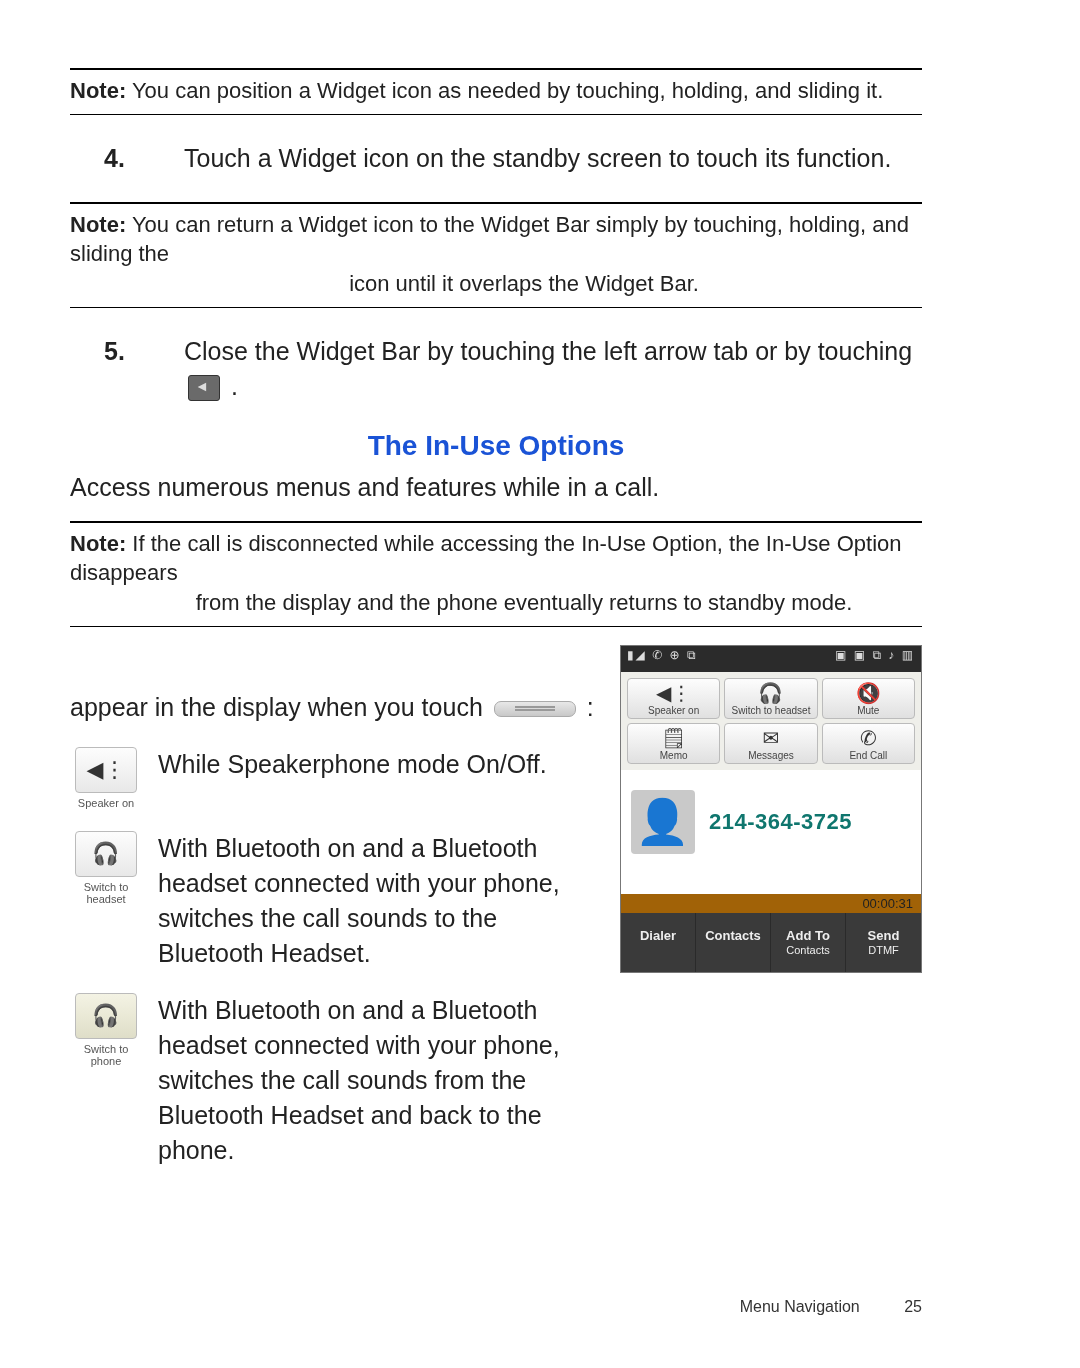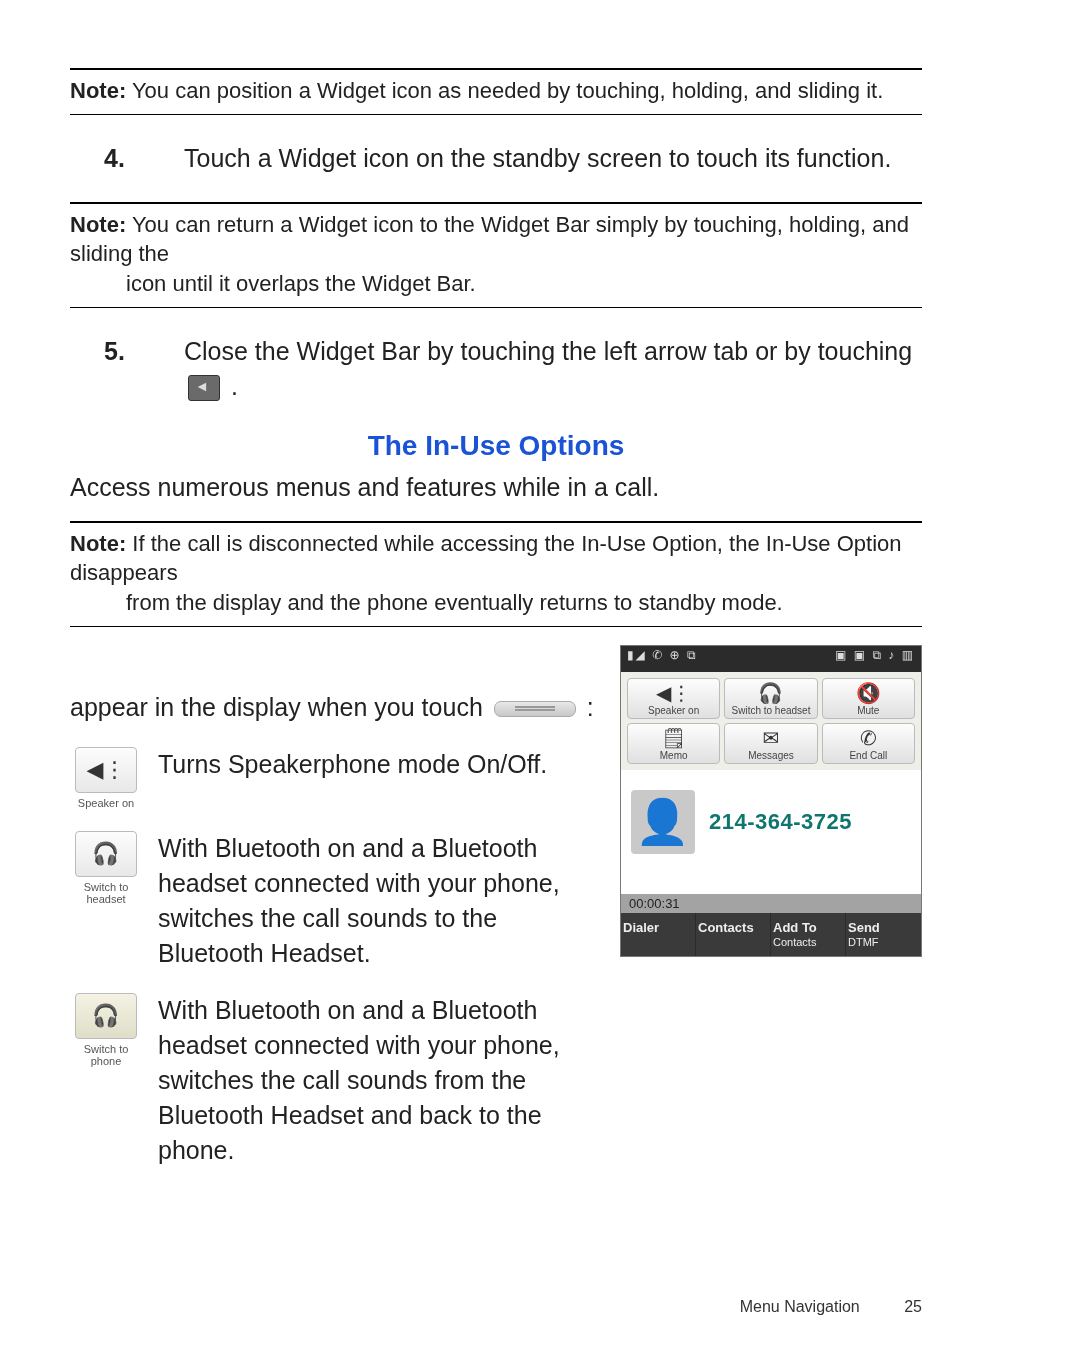--- a/index.html
+++ b/index.html
@@ -29,20 +29,21 @@
     font-size: 22px;
     line-height: 1.35;
     margin: 6px 0 6px 0;
   }
   .note .label {
     font-weight: bold;
   }
   .note .indent {
     display: block;
     padding-left: 56px;
+    text-align: center;
   }
   .step {
     font-size: 25px;
     line-height: 1.4;
     margin: 26px 0 26px 0;
     display: flex;
   }
   .step .num {
     font-weight: bold;
     width: 80px;
@@ -187,36 +188,36 @@
     display:flex;align-items:center;justify-content:center;
     color:#888;font-size:44px;
   }
   .phonenum {
     font-size:22px;
     font-weight:bold;
     color:#0f766e;
     letter-spacing:0.5px;
   }
   .phone .timer {
-    text-align:left;
+    text-align:right;
     font-size:13px;
     color:#222;
     padding: 2px 8px;
-    background:#a3a3a3;
+    background:#a16207;
   }
   .phone .bottombar {
     display:grid;
     grid-template-columns: repeat(4,1fr);
     background:#3a3a3a;
   }
   .bbtn {
     color:#eee;
-    text-align:left;
+    text-align:center;
     font-size:12px;
-    padding:8px 2px;
+    padding:16px 2px;
     border-right:1px solid #2a2a2a;
     line-height:1.15;
   }
   .bbtn:last-child{border-right:none;}
   .bbtn .b1{font-size:13px; font-weight:600;}
   .bbtn .b2{font-size:11px;}
 
   .footer {
     position: absolute;
     bottom: 52px;
@@ -278,21 +279,21 @@
         <span>appear in the display when you touch </span>
         <span class="inline-bar"></span>
         <span> :</span>
       </p>
 
       <div class="iconrow">
         <div class="ic">
           <div class="box">◀⋮</div>
           <div class="cap">Speaker on</div>
         </div>
-        <div class="desc">Turns Speakerphone mode On/Off.</div>
+        <div class="desc">While Speakerphone mode On/Off.</div>
       </div>
 
       <div class="iconrow">
         <div class="ic">
           <div class="box">🎧</div>
           <div class="cap">Switch to headset</div>
         </div>
         <div class="desc">With Bluetooth on and a Bluetooth headset connected with your phone, switches the call sounds to the Bluetooth Headset.</div>
       </div>
 

